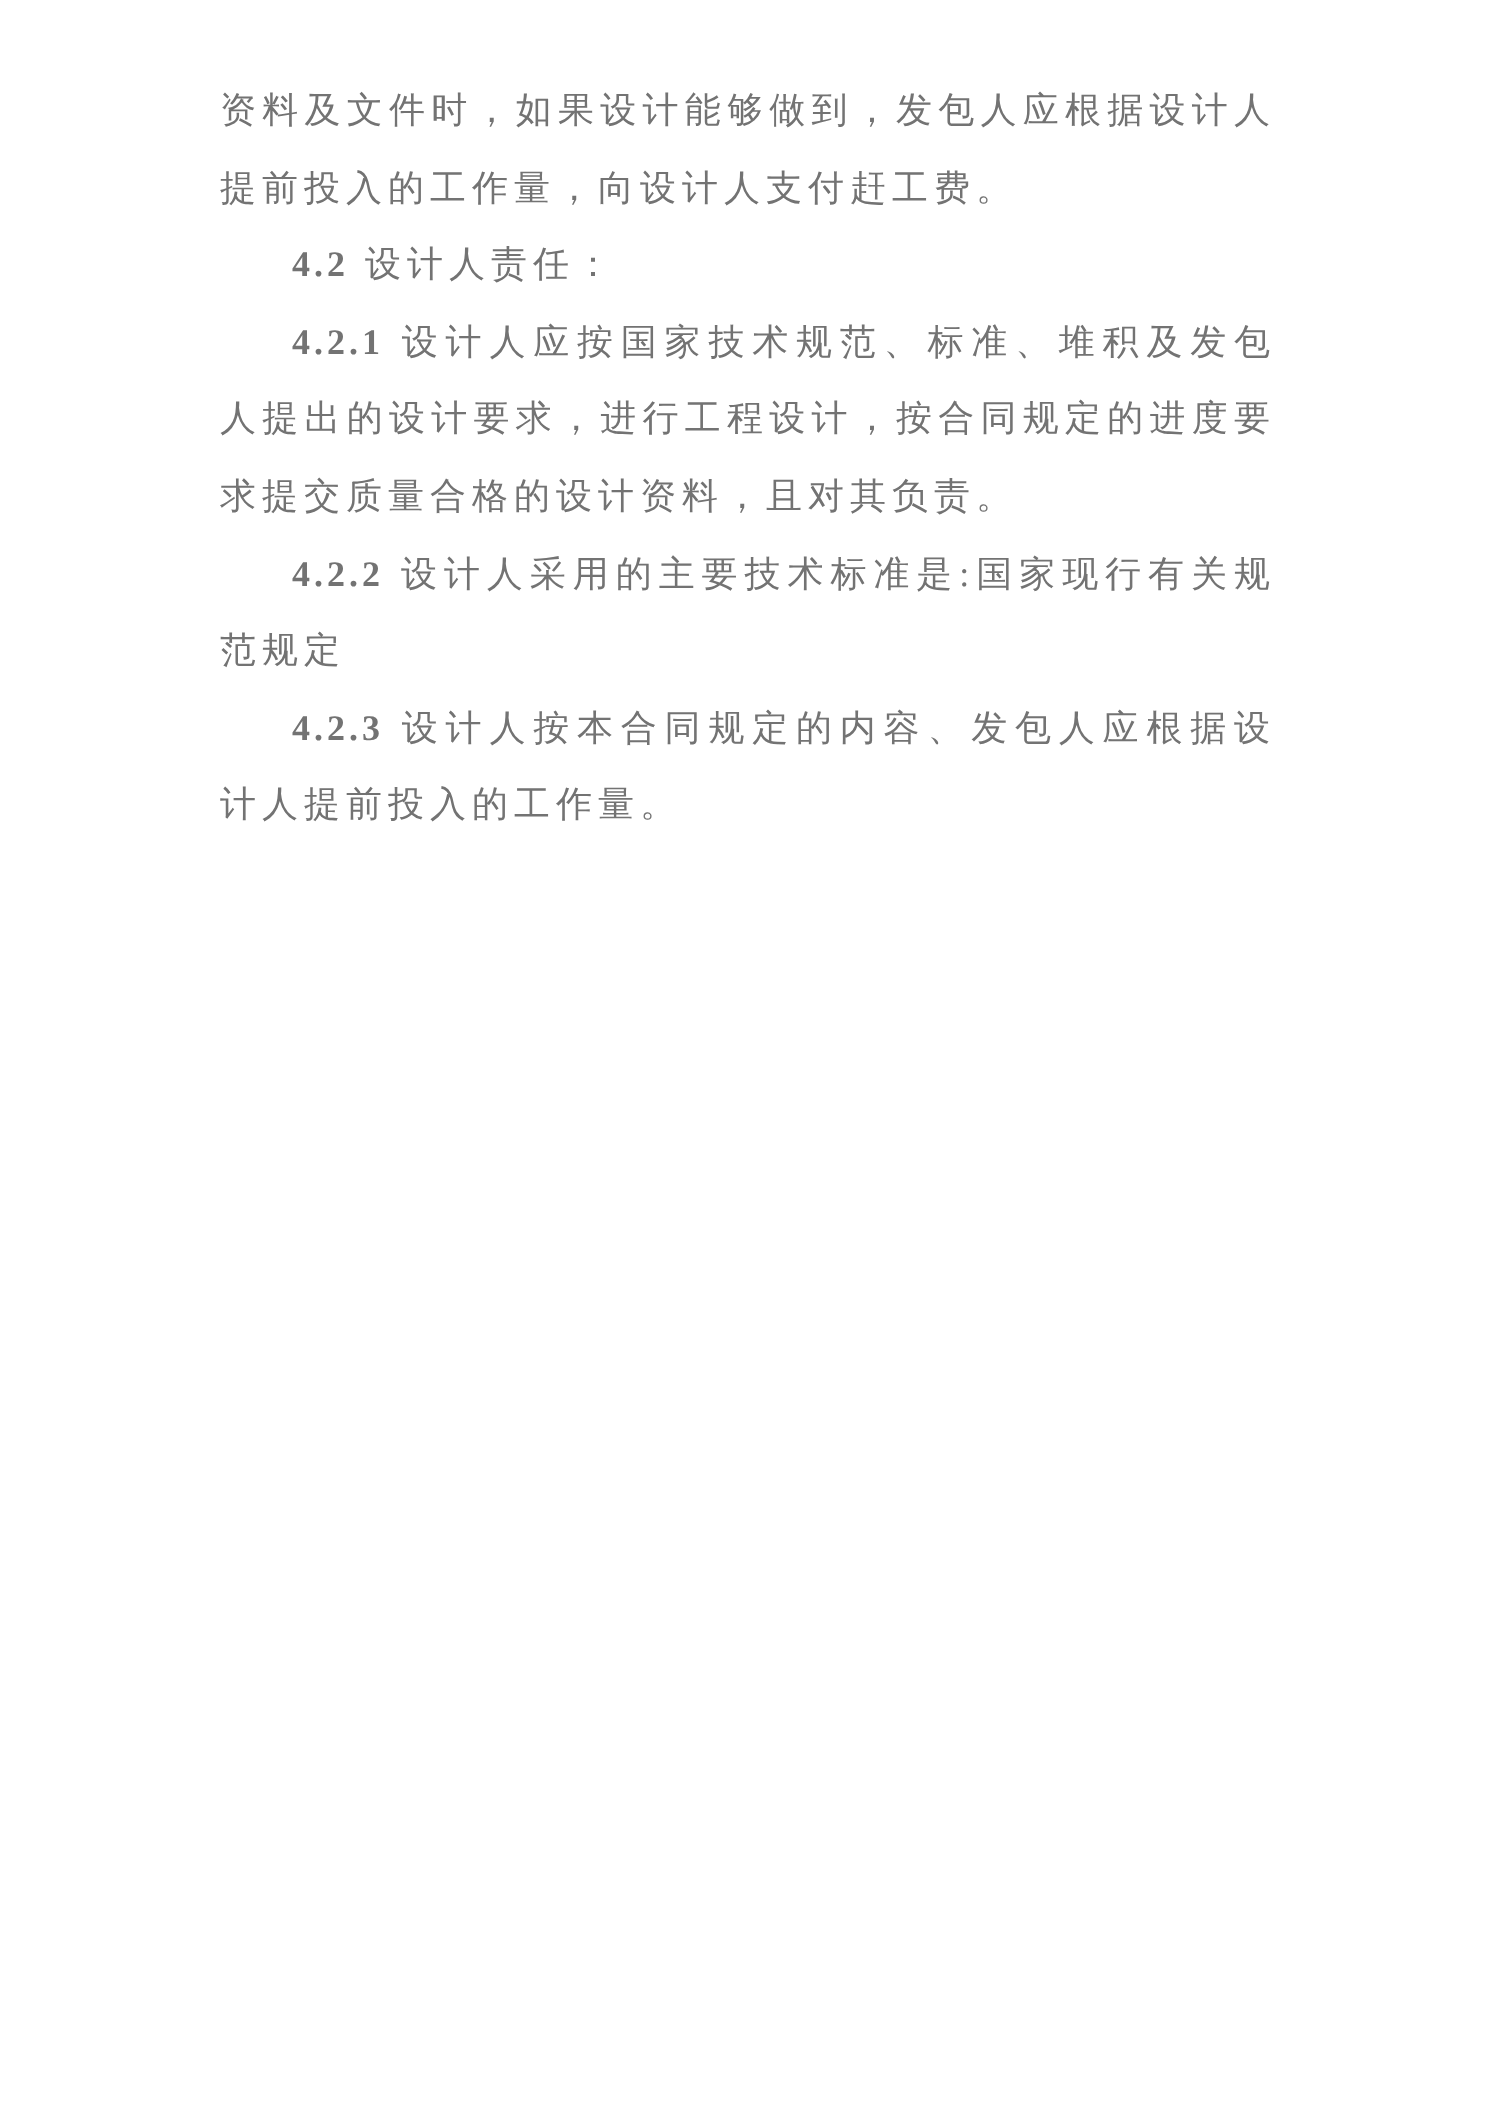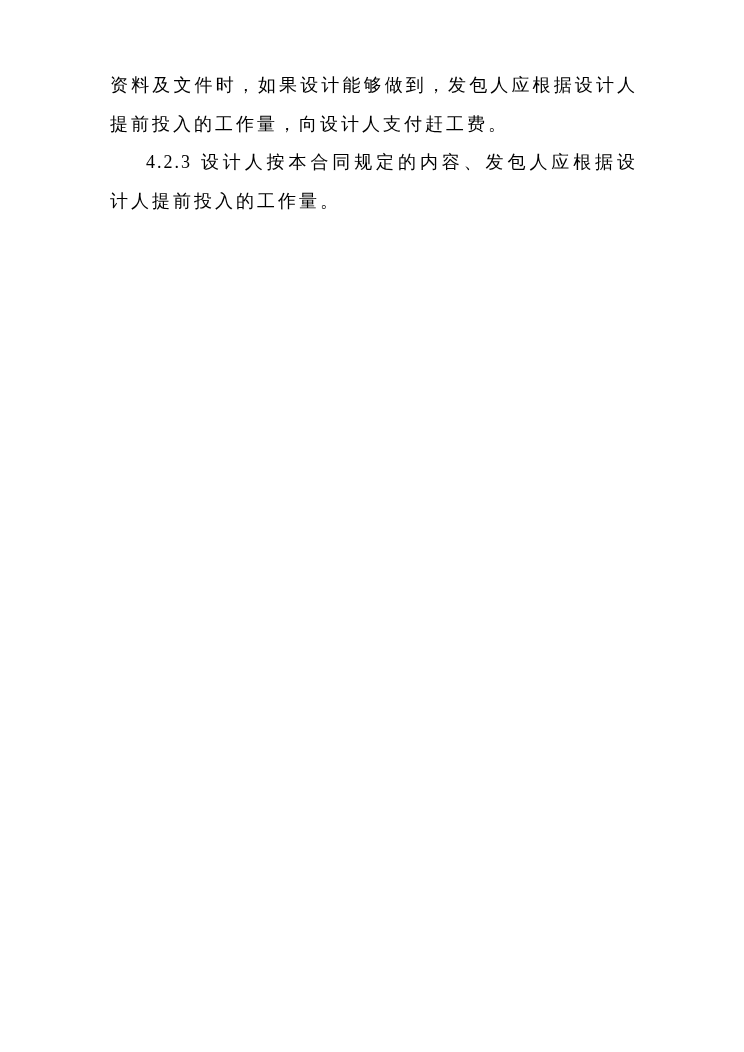--- a/index.html
+++ b/index.html
@@ -6,55 +6,58 @@
     margin: 0;
     padding: 0;
     background: #ffffff;
   }
   .page {
     position: relative;
     width: 744px;
     height: 1052px;
     box-sizing: border-box;
     background: #ffffff;
-    padding: 66px 106px 40px 110px;
+    padding: 36px 106px 40px 110px;
     overflow: hidden;
     font-family: "Liberation Serif", "DejaVu Serif", serif;
-    color: #000000;
+    color: #737373;
   }
   .para {
     margin: 0;
     font-size: 18px;
     line-height: 38.6px;
     letter-spacing: 3px;
     text-align: justify;
     text-justify: inter-character;
     word-break: break-all;
   }
   .para.indent {
     text-indent: 2em;
   }
   .num {
     font-weight: bold;
     letter-spacing: 2px;
     margin-right: 8px;
     font-family: "Liberation Serif", "DejaVu Serif", serif;
   }
   .num.regular {
-    font-weight: normal;
+    font-weight: bold;
   }
 </style>
 </head>
 <body>
 
 <div class="page">
 
   <p class="para"><span>资料及文件时，如果设计能够做到，发包人应根据设计人提前投入的工作量，向设计人支付赶工费。</span></p>
 
 
 
+  <p class="para indent"><span class="num">4.2</span><span>设计人责任：</span></p>
 
+  <p class="para indent"><span class="num">4.2.1</span><span>设计人应按国家技术规范、标准、堆积及发包人提出的设计要求，进行工程设计，按合同规定的进度要求提交质量合格的设计资料，且对其负责。</span></p>
 
+  <p class="para indent"><span class="num">4.2.2</span><span>设计人采用的主要技术标准是:国家现行有关规范规定</span></p>
 
   <p class="para indent"><span class="num regular">4.2.3</span><span>设计人按本合同规定的内容、发包人应根据设计人提前投入的工作量。</span></p>
 
 
 </div>
 
 </body></html>

